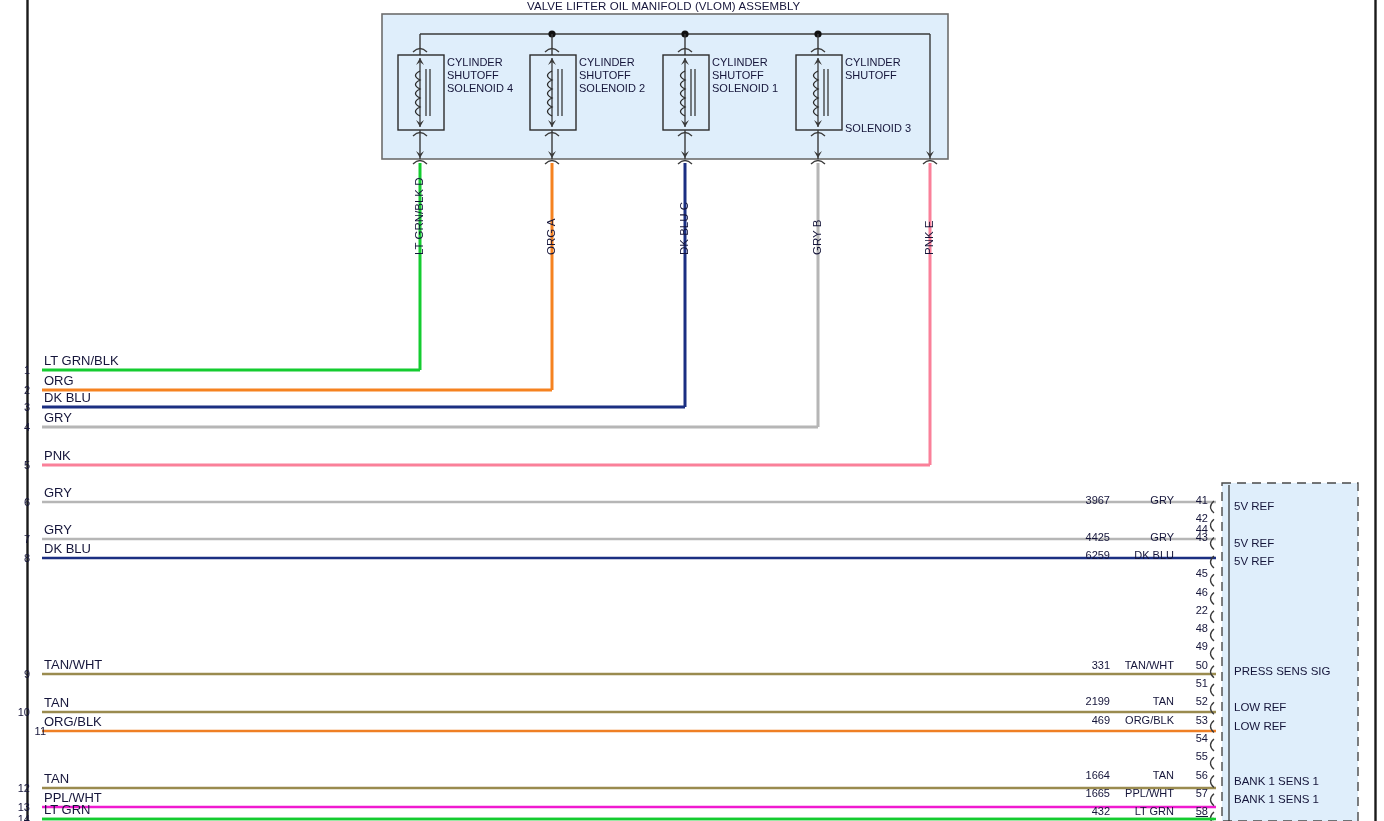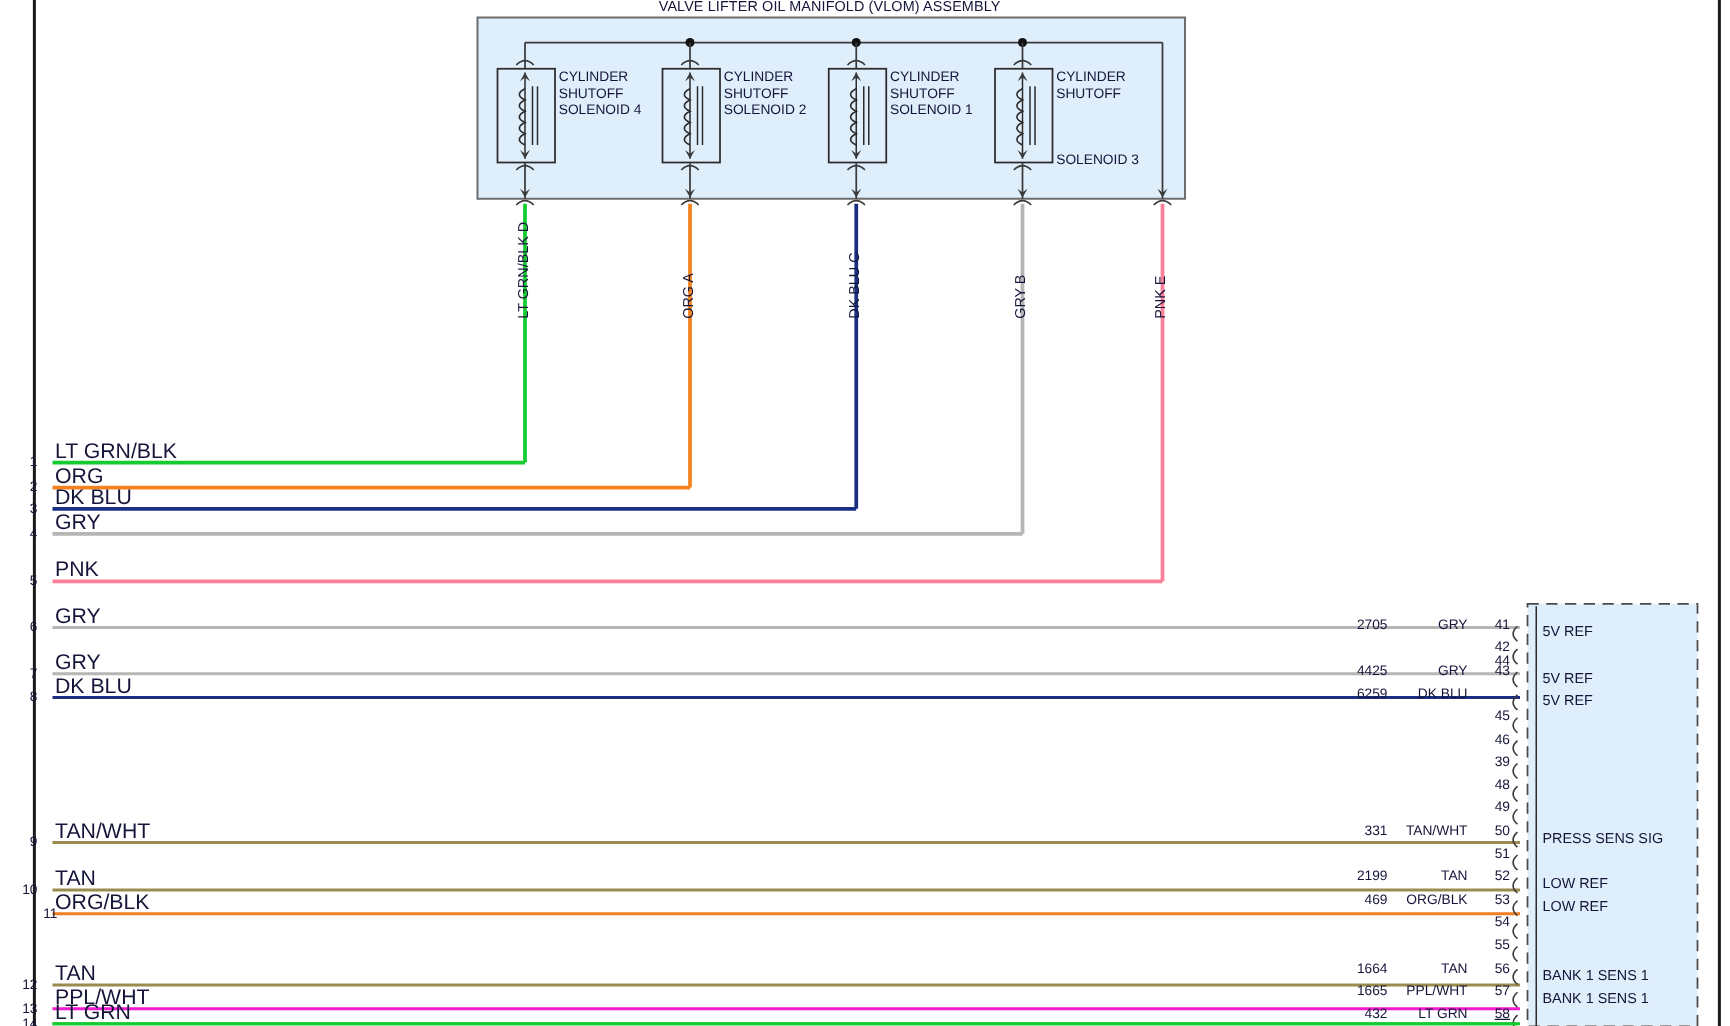--- a/index.html
+++ b/index.html
@@ -4,21 +4,21 @@
 <title>VLOM Wiring Diagram</title>
 <style>
   html,body{margin:0;padding:0;background:#ffffff;}
   body{
     font-family:"Liberation Sans", sans-serif;
     width:1384px;height:821px;overflow:hidden;position:relative;
     color:#1a1a2e;
   }
   #sheet{position:absolute;left:0;top:0;width:1384px;height:821px;}
   #svgroot{position:absolute;left:0;top:0;}
-  .lbl{position:absolute;font-size:17px;line-height:12px;white-space:nowrap;color:#15153a;}
+  .lbl{position:absolute;font-size:13px;line-height:12px;white-space:nowrap;color:#15153a;}
   .title{position:absolute;font-size:11.5px;letter-spacing:.1px;color:#15153a;white-space:nowrap;}
   .pinnum{position:absolute;font-size:11px;color:#15153a;text-align:right;white-space:nowrap;}
   .vert{position:absolute;font-size:11.5px;white-space:nowrap;color:#15153a;
         transform-origin:0 0;transform:rotate(-90deg);}
   .sol-text{position:absolute;font-size:11px;line-height:13.6px;white-space:nowrap;color:#15153a;}
   .cir{position:absolute;font-size:11px;color:#15153a;text-align:right;white-space:nowrap;}
   .cname{position:absolute;font-size:11px;color:#15153a;text-align:right;white-space:nowrap;}
   .fname{position:absolute;font-size:11.5px;color:#15153a;white-space:nowrap;}
 </style>
 </head>
@@ -169,35 +169,35 @@
     <div class="lbl" style="left: 44px; top: 697px;">TAN</div>
     <div class="pinnum" style="left: 28px; top: 725px; width: 18px;">11</div>
     <div class="lbl" style="left: 44px; top: 716px;">ORG/BLK</div>
     <div class="pinnum" style="left: 12px; top: 782px; width: 18px;">12</div>
     <div class="lbl" style="left: 44px; top: 773px;">TAN</div>
     <div class="pinnum" style="left: 12px; top: 801px; width: 18px;">13</div>
     <div class="lbl" style="left: 44px; top: 792px;">PPL/WHT</div>
     <div class="pinnum" style="left: 12px; top: 813px; width: 18px;">14</div>
     <div class="lbl" style="left: 44px; top: 804px;">LT GRN</div>
     <div class="pinnum" style="left: 1186px; top: 494px; width: 22px;">41</div>
-    <div class="cir" style="left: 1064px; top: 494px; width: 46px;">2705</div>
+    <div class="cir" style="left: 1064px; top: 494px; width: 46px;">3967</div>
     <div class="cname" style="left: 1098px; top: 494px; width: 76px;">GRY</div>
     <div class="fname" style="left: 1234px; top: 500px;">5V REF</div>
     <div class="pinnum" style="left: 1186px; top: 512.3px; width: 22px;">42</div>
     <div class="pinnum" style="left: 1186px; top: 530.6px; width: 22px;">43</div>
     <div class="cir" style="left: 1064px; top: 530.6px; width: 46px;">4425</div>
     <div class="cname" style="left: 1098px; top: 530.6px; width: 76px;">GRY</div>
     <div class="fname" style="left: 1234px; top: 536.6px;">5V REF</div>
     <div class="pinnum" style="left: 1186px; top: 523px; width: 22px;">44</div>
     <div class="cir" style="left: 1064px; top: 548.9px; width: 46px;">6259</div>
     <div class="cname" style="left: 1098px; top: 548.9px; width: 76px;">DK BLU</div>
     <div class="fname" style="left: 1234px; top: 554.9px;">5V REF</div>
     <div class="pinnum" style="left: 1186px; top: 567.2px; width: 22px;">45</div>
     <div class="pinnum" style="left: 1186px; top: 585.5px; width: 22px;">46</div>
-    <div class="pinnum" style="left: 1186px; top: 603.8px; width: 22px;">39</div>
+    <div class="pinnum" style="left: 1186px; top: 603.8px; width: 22px;">22</div>
     <div class="pinnum" style="left: 1186px; top: 622.1px; width: 22px;">48</div>
     <div class="pinnum" style="left: 1186px; top: 640.4px; width: 22px;">49</div>
     <div class="pinnum" style="left: 1186px; top: 658.7px; width: 22px;">50</div>
     <div class="cir" style="left: 1064px; top: 658.7px; width: 46px;">331</div>
     <div class="cname" style="left: 1098px; top: 658.7px; width: 76px;">TAN/WHT</div>
     <div class="fname" style="left: 1234px; top: 664.7px;">PRESS SENS SIG</div>
     <div class="pinnum" style="left: 1186px; top: 677px; width: 22px;">51</div>
     <div class="pinnum" style="left: 1186px; top: 695.3px; width: 22px;">52</div>
     <div class="cir" style="left: 1064px; top: 695.3px; width: 46px;">2199</div>
     <div class="cname" style="left: 1098px; top: 695.3px; width: 76px;">TAN</div>

